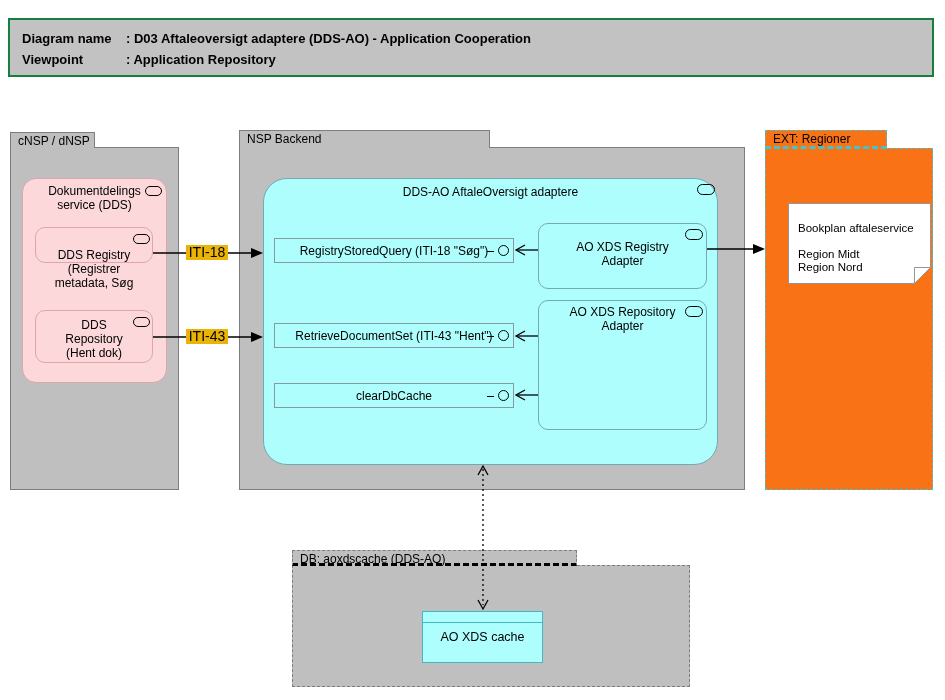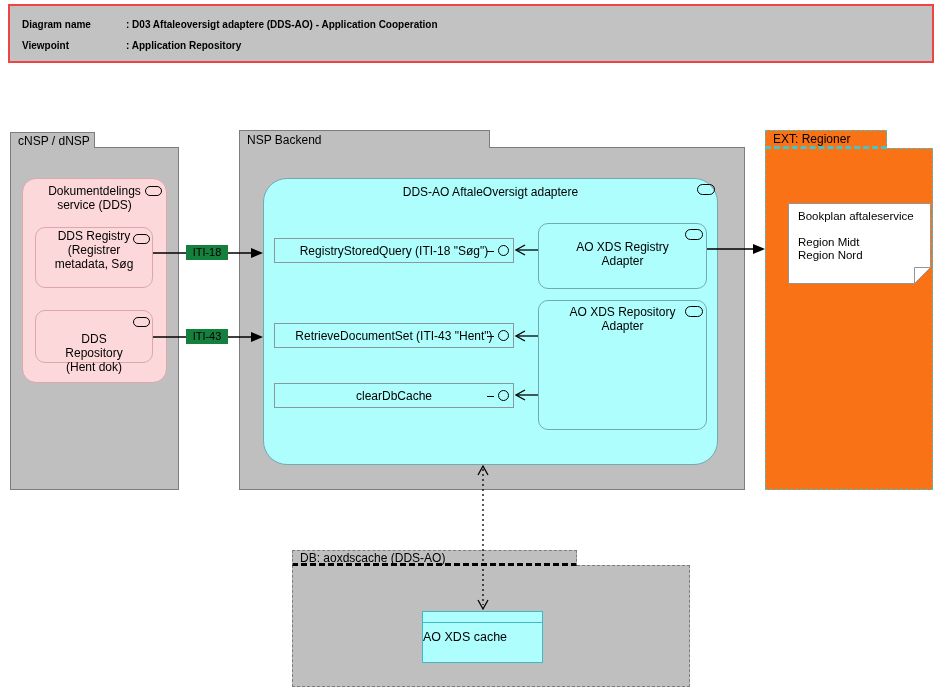--- a/index.html
+++ b/index.html
@@ -1,27 +1,27 @@
 <!DOCTYPE html>
 <html><head>
 <meta charset="utf-8">
 <style>
   html,body{margin:0;padding:0;background:#fff;}
   .canvas{position:relative;width:945px;height:700px;background:#ffffff;
           font-family:"Liberation Sans","DejaVu Sans",sans-serif;color:#000;overflow:hidden;}
 
   
-  .title-bar{position:absolute;left:8px;top:4px;width:926px;height:59px;box-sizing:border-box;
-             background:#c2c2c2;border:2px solid #ef4444;padding:8px 0 0 12px;
-             font-size:10px;font-weight:bold;line-height:21px;}
+  .title-bar{position:absolute;left:8px;top:18px;width:926px;height:59px;box-sizing:border-box;
+             background:#c2c2c2;border:2px solid #15803d;padding:8px 0 0 12px;
+             font-size:13px;font-weight:bold;line-height:21px;}
   .t-label{display:inline-block;width:104px;}
 
   
   .gbody,.gtab{position:absolute;box-sizing:border-box;background:#bfbfbf;border:1px solid #7d7d7d;}
-  .gtab{border-bottom:none;font-size:12px;padding:1px 10px 0 7px;display:flex;align-items:center;white-space:nowrap;overflow:visible;}
+  .gtab{border-bottom:none;font-size:12px;padding:1px 10px 0 7px;display:flex;align-items:flex-start;white-space:nowrap;overflow:visible;}
   .dashed{border-style:dashed;}
   .extfill{background:#f97316;border-color:#43c4cd;}
 
   
   .node{position:absolute;box-sizing:border-box;text-align:center;font-size:12px;line-height:14px;white-space:pre-line;}
   .pink{background:#fcd8da;border:1.5px solid #dca6ad;border-radius:14px;}
   .pink.small{border-radius:10px;border-width:1px;}
   .cyan{background:#aefefe;border:1px solid #72aab4;border-radius:24px;}
   .cyan.small{border-radius:10px;}
 
@@ -36,28 +36,28 @@
   .pill{position:absolute;box-sizing:border-box;border:1.5px solid #000;border-radius:7px;background:transparent;}
 
   
   .component{position:absolute;box-sizing:border-box;background:#aefefe;border:1px solid #7d949b;
              text-align:center;font-size:12px;line-height:14px;white-space:pre-line;padding-top:4px;}
   .ctab{position:absolute;left:-11px;width:21px;height:12px;box-sizing:border-box;
         background:#b9e4e0;border:1px solid #7d949b;}
 
   
   .cache{position:absolute;box-sizing:border-box;background:#aefefe;border:1px solid #43b7c4;
-         font-size:12.5px;text-align:left;}
+         font-size:12.5px;text-align:center;}
   .cache .strip{position:absolute;left:0;top:10px;width:100%;height:0;border-top:1px solid #43b7c4;}
   .cache .clabel{position:absolute;left:0;top:18px;width:100%;}
 
   
-  .note-text{position:absolute;font-size:11.5px;line-height:13px;white-space:pre-line;}
+  .note-text{position:absolute;font-size:11.5px;line-height:13px;white-space:pre-line;margin-top:12px;}
 
-  .conn-label{position:absolute;background:#15803d;font-size:11px;text-align:center;line-height:15px;}
+  .conn-label{position:absolute;background:#eab308;font-size:14px;text-align:center;line-height:15px;}
   svg.connectors{position:absolute;left:0;top:0;pointer-events:none;}
 </style>
 </head>
 <body>
 
 <div class="canvas">
 
   <div class="title-bar">
     <div><span class="t-label">Diagram name</span><span>: D03 Aftaleoversigt adaptere (DDS-AO) - Application Cooperation</span></div>
     <div><span class="t-label">Viewpoint</span><span>: Application Repository</span></div>
@@ -76,24 +76,24 @@
     </div>
   <div class="gtab extfill dashed" style="left:765px;top:130px;width:122px;height:19px">
       <span>EXT: Regioner</span>
     </div>
   <div class="gtab dashed" style="left:292px;top:550px;width:285px;height:16px">
       <span>DB: aoxdscache (DDS-AO)</span>
     </div>
 
   <div class="node pink" style="left:22px;top:178px;width:145px;height:205px;padding-top:5px"><span>Dokumentdelings
 service (DDS)</span></div>
-  <div class="node pink small" style="left:35px;top:227px;width:118px;height:61px;padding-top:1px"><span>DDS Registry
+  <div class="node pink small" style="left:35px;top:227px;width:118px;height:36px;padding-top:20px"><span>DDS Registry
 (Registrer
 metadata, Søg</span></div>
-  <div class="node pink small" style="left:35px;top:310px;width:118px;height:53px;padding-top:21px"><span>DDS
+  <div class="node pink small" style="left:35px;top:310px;width:118px;height:53px;padding-top:7px"><span>DDS
 Repository
 (Hent dok)</span></div>
 
   <div class="node cyan" style="left:263px;top:178px;width:455px;height:287px;padding-top:6px"><span>DDS-AO AftaleOversigt adaptere</span></div>
 
   <div class="iface" style="left:274px;top:238px;width:240px;height:25px">
     <span>RegistryStoredQuery (ITI-18 "Søg")</span>
     <span class="dash"></span>
     <span class="circ"></span>
   </div>

